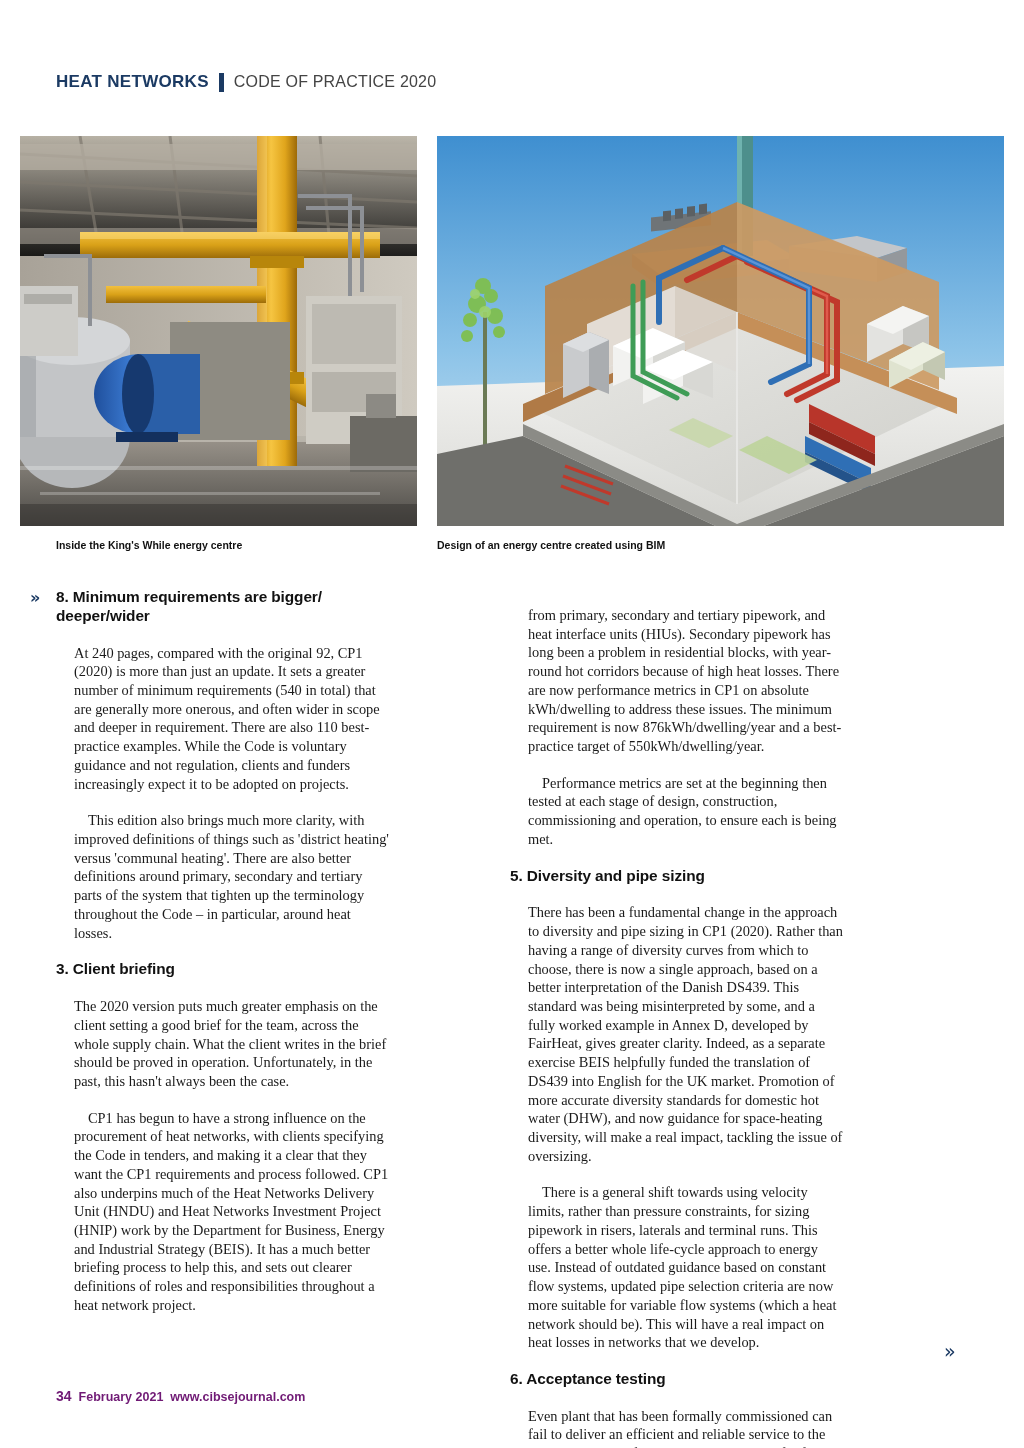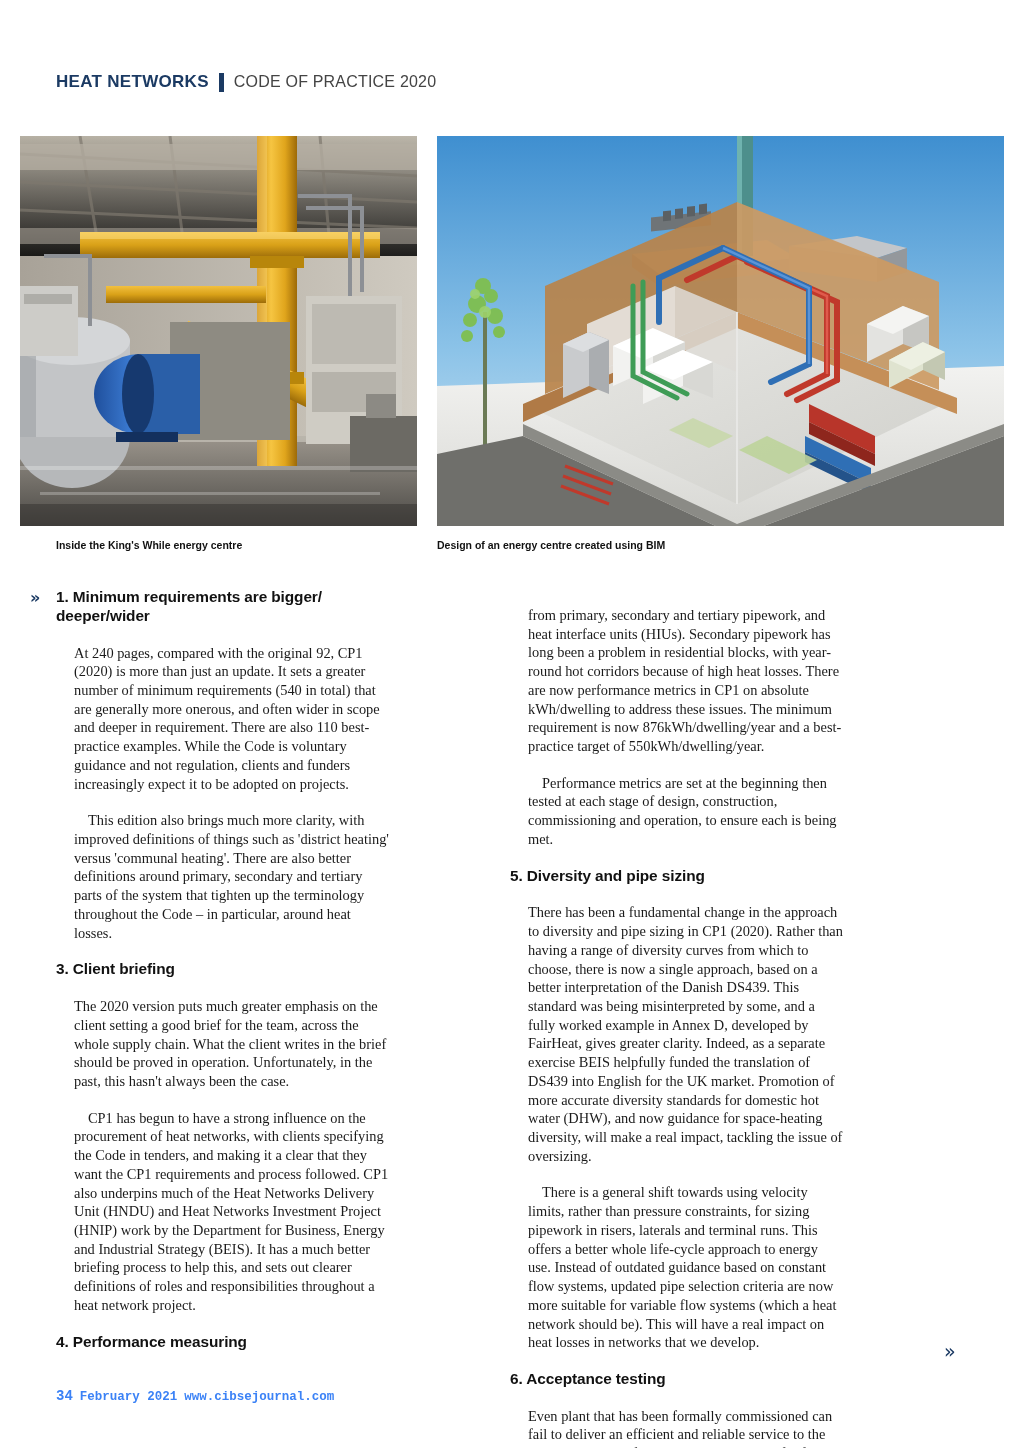--- a/index.html
+++ b/index.html
@@ -121,23 +121,23 @@
     font-size: 16px;
     color: #1b3a63;
     font-family: "DejaVu Sans", sans-serif;
   }
 
   
   .footer {
     position: absolute;
     left: 56px;
     top: 1388px;
-    font-family: Liberation Mono, monospace;
+    font-family: Liberation Sans, sans-serif;
     font-size: 12.5px;
-    color: #3b82f6;
+    color: #701a75;
     display: flex;
     align-items: baseline;
     gap: 7px;
   }
   .footer .pg {
     font-weight: bold;
     font-size: 14px;
   }
   .footer .mo { font-weight: bold; }
   .footer .url { font-weight: bold; }
@@ -425,30 +425,29 @@
       </g>
     </svg>
   </div>
 
   <div class="caption cap-left">Inside the King's While energy centre</div>
   <div class="caption cap-right">Design of an energy centre created using BIM</div>
 
   <div class="col col-left">
     <h2 class="sec first chev-head">
       <span class="chev">»</span>
-      <span>1. Minimum requirements are bigger/ deeper/wider</span>
+      <span>8. Minimum requirements are bigger/ deeper/wider</span>
     </h2>
     <p>At 240 pages, compared with the original 92, CP1 (2020) is more than just an update. It sets a greater number of minimum requirements (540 in total) that are generally more onerous, and often wider in scope and deeper in requirement. There are also 110 best-practice examples. While the Code is voluntary guidance and not regulation, clients and funders increasingly expect it to be adopted on projects.</p>
     <p class="indent">This edition also brings much more clarity, with improved definitions of things such as 'district heating' versus 'communal heating'. There are also better definitions around primary, secondary and tertiary parts of the system that tighten up the terminology throughout the Code – in particular, around heat losses.</p>
 
     <h2 class="sec">3. Client briefing</h2>
     <p>The 2020 version puts much greater emphasis on the client setting a good brief for the team, across the whole supply chain. What the client writes in the brief should be proved in operation. Unfortunately, in the past, this hasn't always been the case.</p>
     <p class="indent">CP1 has begun to have a strong influence on the procurement of heat networks, with clients specifying the Code in tenders, and making it a clear that they want the CP1 requirements and process followed. CP1 also underpins much of the Heat Networks Delivery Unit (HNDU) and Heat Networks Investment Project (HNIP) work by the Department for Business, Energy and Industrial Strategy (BEIS). It has a much better briefing process to help this, and sets out clearer definitions of roles and responsibilities throughout a heat network project.</p>
 
-    <h2 class="sec">4. Performance measuring</h2>
   </div>
 
   <div class="col col-right">
     <p>from primary, secondary and tertiary pipework, and heat interface units (HIUs). Secondary pipework has long been a problem in residential blocks, with year-round hot corridors because of high heat losses. There are now performance metrics in CP1 on absolute kWh/dwelling to address these issues. The minimum requirement is now 876kWh/dwelling/year and a best-practice target of 550kWh/dwelling/year.</p>
     <p class="indent">Performance metrics are set at the beginning then tested at each stage of design, construction, commissioning and operation, to ensure each is being met.</p>
 
     <h2 class="sec">5. Diversity and pipe sizing</h2>
     <p>There has been a fundamental change in the approach to diversity and pipe sizing in CP1 (2020). Rather than having a range of diversity curves from which to choose, there is now a single approach, based on a better interpretation of the Danish DS439. This standard was being misinterpreted by some, and a fully worked example in Annex D, developed by FairHeat, gives greater clarity. Indeed, as a separate exercise BEIS helpfully funded the translation of DS439 into English for the UK market. Promotion of more accurate diversity standards for domestic hot water (DHW), and now guidance for space-heating diversity, will make a real impact, tackling the issue of oversizing.</p>
     <p class="indent">There is a general shift towards using velocity limits, rather than pressure constraints, for sizing pipework in risers, laterals and terminal runs. This offers a better whole life-cycle approach to energy use. Instead of outdated guidance based on constant flow systems, updated pipe selection criteria are now more suitable for variable flow systems (which a heat network should be). This will have a real impact on heat losses in networks that we develop.</p>
 

